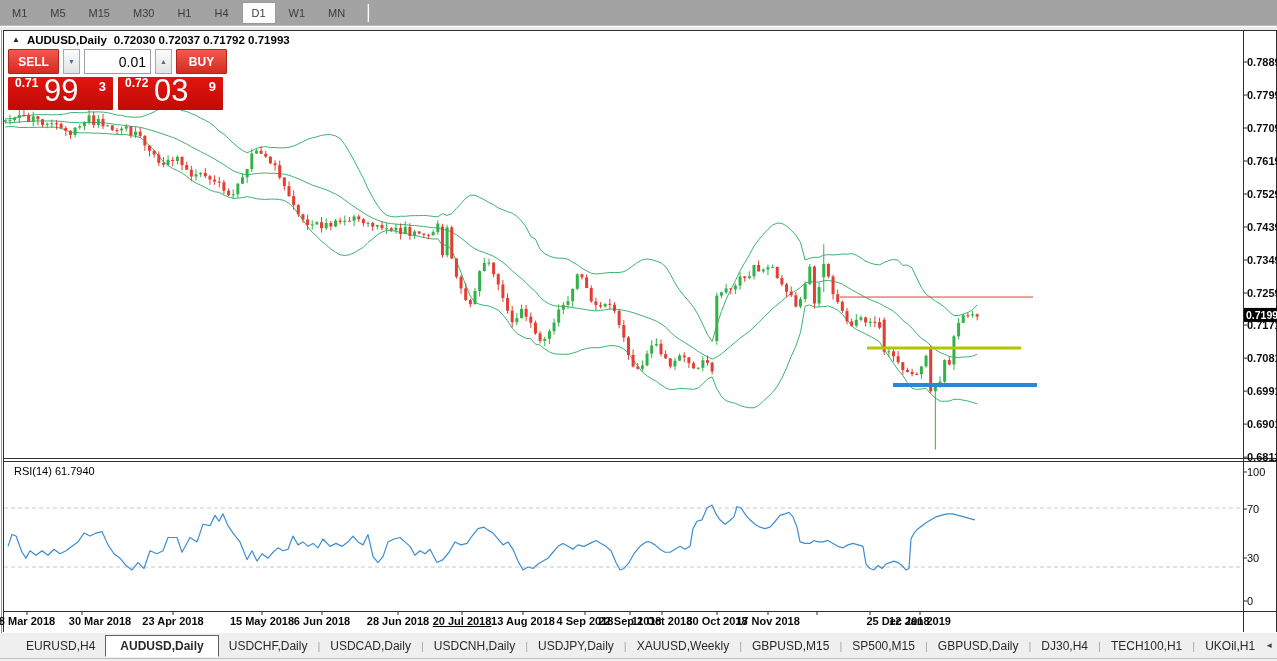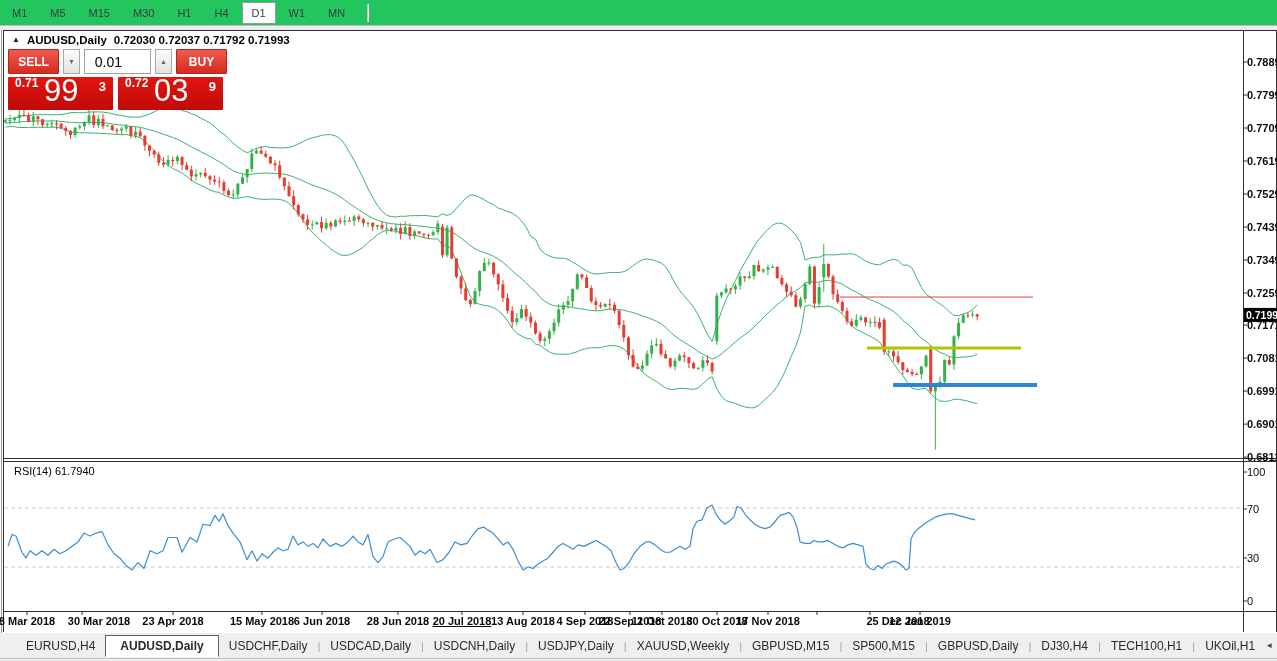--- a/index.html
+++ b/index.html
@@ -1,20 +1,20 @@
 <!DOCTYPE html>
 <html><head>
 <meta charset="utf-8">
 <style>
   * { margin:0; padding:0; box-sizing:border-box; }
   html,body { width:1277px; height:661px; overflow:hidden; background:#fff;
     font-family:"Liberation Sans", sans-serif; position:relative; }
   
   .toolbar { position:absolute; left:0; top:0; width:1277px; height:26px;
-    background:#22c55e; border-bottom:1px solid #b9b9b9; display:flex;
+    background:#a3a3a3; border-bottom:1px solid #b9b9b9; display:flex;
     align-items:center; padding-left:2px; }
   .tfbtn { font-size:11px; color:#3c3c3c; padding:4px 9px; margin-right:3px;
     border:1px solid transparent; background:transparent; cursor:default; }
   .tfbtn.active { background:#fdfdfd; border:1px solid #9a9a9a; }
   .tb-sep { width:1px; height:18px; background:#c2c2c2; margin:0 9px;
     box-shadow:1px 0 0 #ffffff; }
   .gap-strip { position:absolute; left:0; top:27px; width:1277px; height:3px; background:#ececec; }
   
   .frame-left { position:absolute; left:1px; top:30px; width:1px; height:627px; background:#9a9a9a; }
   #chart-svg { position:absolute; left:0; top:30px; width:1277px; height:602px; display:block; }
@@ -25,21 +25,21 @@
   
   .trade-panel { position:absolute; left:8px; top:49px; width:219px; }
   .tp-row1 { display:flex; height:25px; gap:4px; }
   .btn-trade { width:51px; height:25px; color:#fff; font-weight:bold; font-size:12px;
     display:flex; align-items:center; justify-content:center;
     background:linear-gradient(#ef5a50,#d62b1f); border:1px solid #b0241c; border-radius:1px; }
   .spin { width:17px; height:25px; background:linear-gradient(#fbfbfb,#e3e3e3);
     border:1px solid #a9a9a9; color:#4a6f9a; font-size:7px; display:flex;
     align-items:center; justify-content:center; }
   .vol-input { width:67px; height:25px; border:1px solid #9aa0a6; font-size:14px;
-    text-align:right; padding-right:28px; color:#000; font-family:"Liberation Sans",sans-serif; }
+    text-align:right; padding-right:4px; color:#000; font-family:"Liberation Sans",sans-serif; }
   .tp-row2 { display:flex; gap:5px; margin-top:3px; }
   .quote-box { width:105px; height:33px; position:relative; color:#fff;
     background:linear-gradient(#e2150f,#c00b07); border-radius:1px; }
   .q-small { position:absolute; left:7px; bottom:20px; font-size:12px; font-weight:bold; }
   .q-big { position:absolute; left:36px; top:-4px; font-size:31px; font-weight:400; }
   .q-sup { position:absolute; right:7px; top:2px; font-size:13px; font-weight:bold; }
   
   .pl { position:absolute; left:1247px; transform:translateY(-50%); font-size:11px;
     font-weight:bold; color:#0a0a0a; white-space:nowrap; }
   .dl { position:absolute; top:615px; transform:translateX(-50%); font-size:11px;
@@ -590,21 +590,21 @@
     <div class="pl" style="top: 194.012px;">0.75290</div>
     <div class="pl" style="top: 227.015px;">0.74390</div>
     <div class="pl" style="top: 260.018px;">0.73490</div>
     <div class="pl" style="top: 293.021px;">0.72590</div>
     <div class="pl" style="top: 325.107px;">0.71715</div>
     <div class="pl" style="top: 358.11px;">0.70815</div>
     <div class="pl" style="top: 391.113px;">0.69915</div>
     <div class="pl" style="top: 424.116px;">0.69015</div>
     <div class="pl" style="top: 457.119px;">0.68115</div>
     <div class="dl" style="left: 27px;">8 Mar 2018</div>
-    <div class="dl" style="left: 99px;">30 Mar 2018</div>
+    <div class="dl" style="left: 82px; padding-left: 36px;">30 Mar 2018</div>
     <div class="dl" style="left: 173px;">23 Apr 2018</div>
     <div class="dl" style="left: 262px;">15 May 2018</div>
     <div class="dl" style="left: 322px;">6 Jun 2018</div>
     <div class="dl" style="left: 398px;">28 Jun 2018</div>
     <div class="dl" style="left: 462px; text-decoration: underline;">20 Jul 2018</div>
     <div class="dl" style="left: 523px;">13 Aug 2018</div>
     <div class="dl" style="left: 585px;">4 Sep 2018</div>
     <div class="dl" style="left: 630px;">22 Sep 2018</div>
     <div class="dl" style="left: 662px;">11 Oct 2018</div>
     <div class="dl" style="left: 717px;">30 Oct 2018</div>

